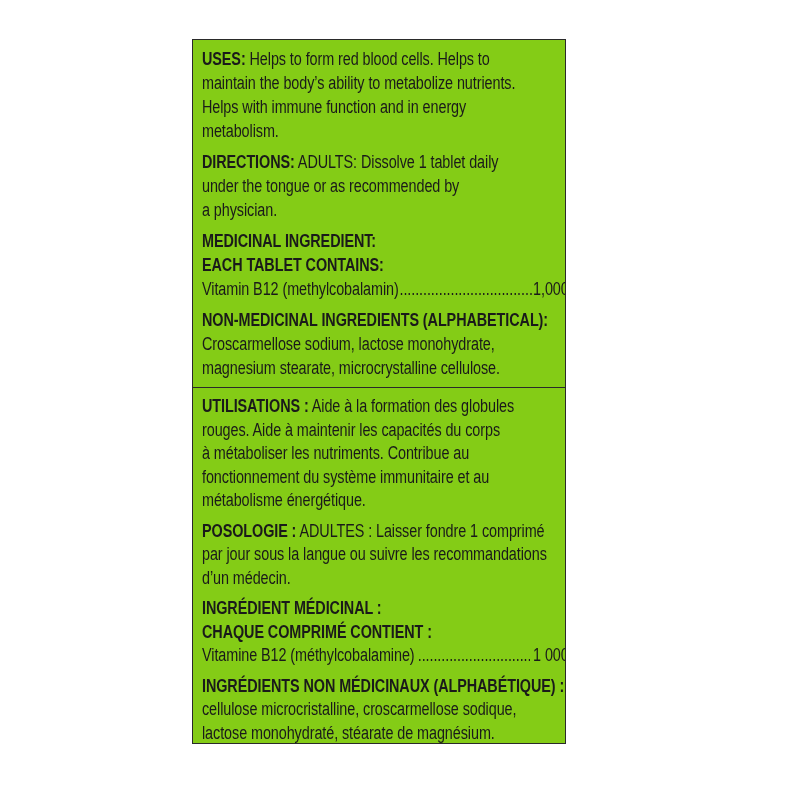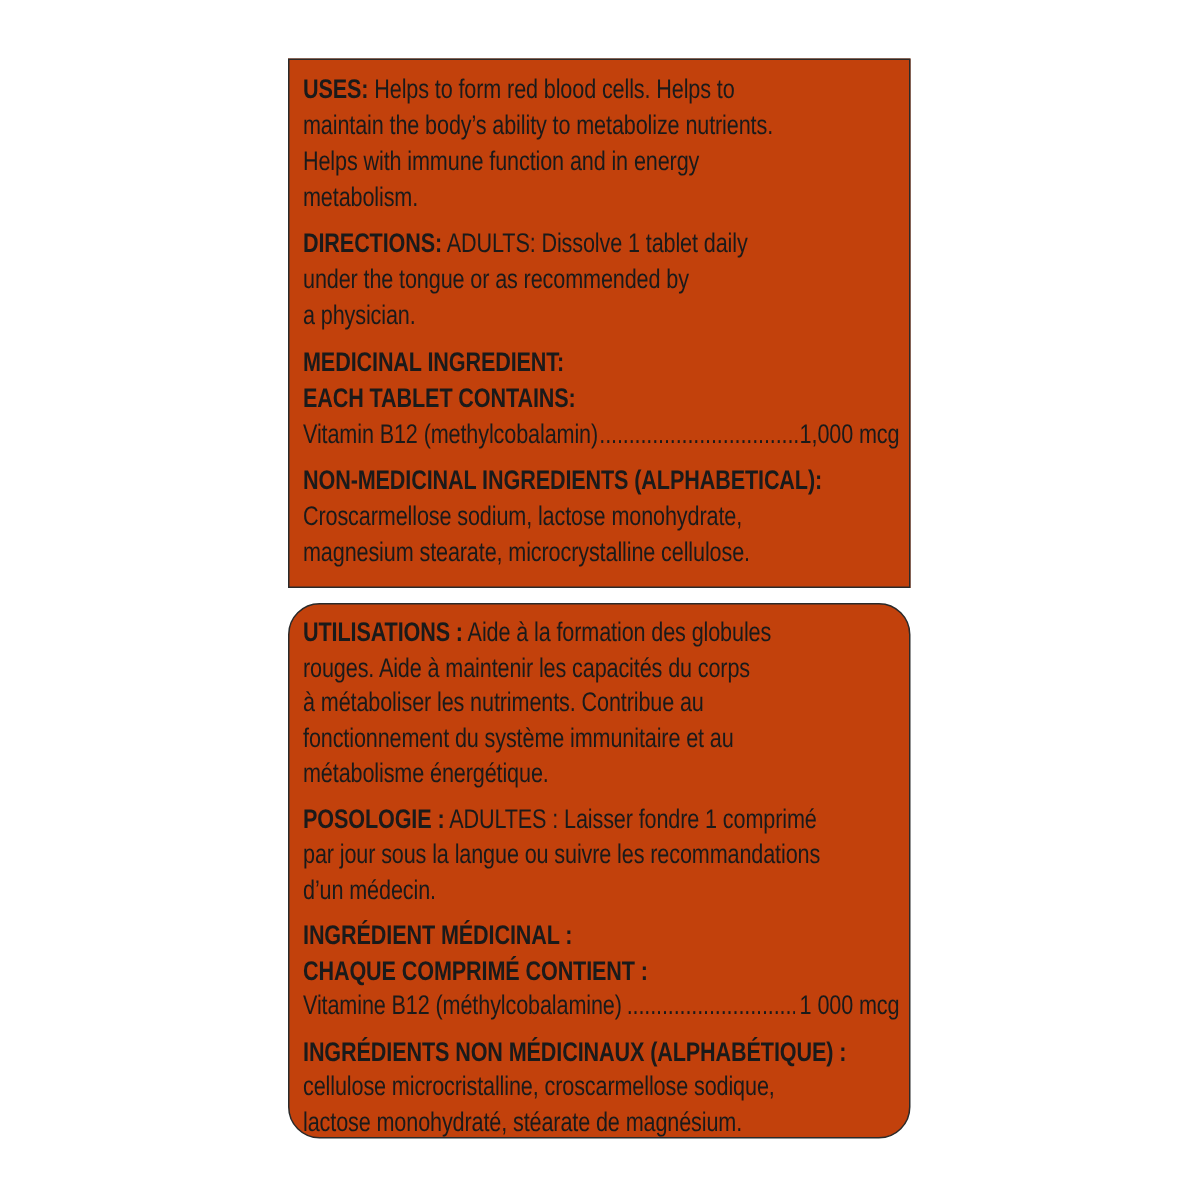--- a/index.html
+++ b/index.html
@@ -15,29 +15,29 @@
   .page {
     position: relative;
     width: 800px;
     height: 800px;
     background: #ffffff;
     overflow: hidden;
   }
   .panel {
     position: absolute;
     left: 192px;
-    width: 415px;
+    width: 374px;
     border: 1.5px solid #2a2a2a;
-    background: #c2410c;
+    background: #84cc16;
     box-sizing: border-box;
     overflow: hidden;
     text-decoration: underline;
   }
   #panel-en { top: 39px;  height: 353px; }
-  #panel-fr { top: 402px; height: 357px; border-radius: 21px; }
+  #panel-fr { top: 387px; height: 357px; }
   .content {
     position: absolute;
     left: 9px;
     top: 7px;
     width: 497px;
     transform: scaleX(0.8);
     transform-origin: 0 0;
   }
   .sec { margin: 0 0 7px 0; }
   .sec:last-child { margin-bottom: 0; }

